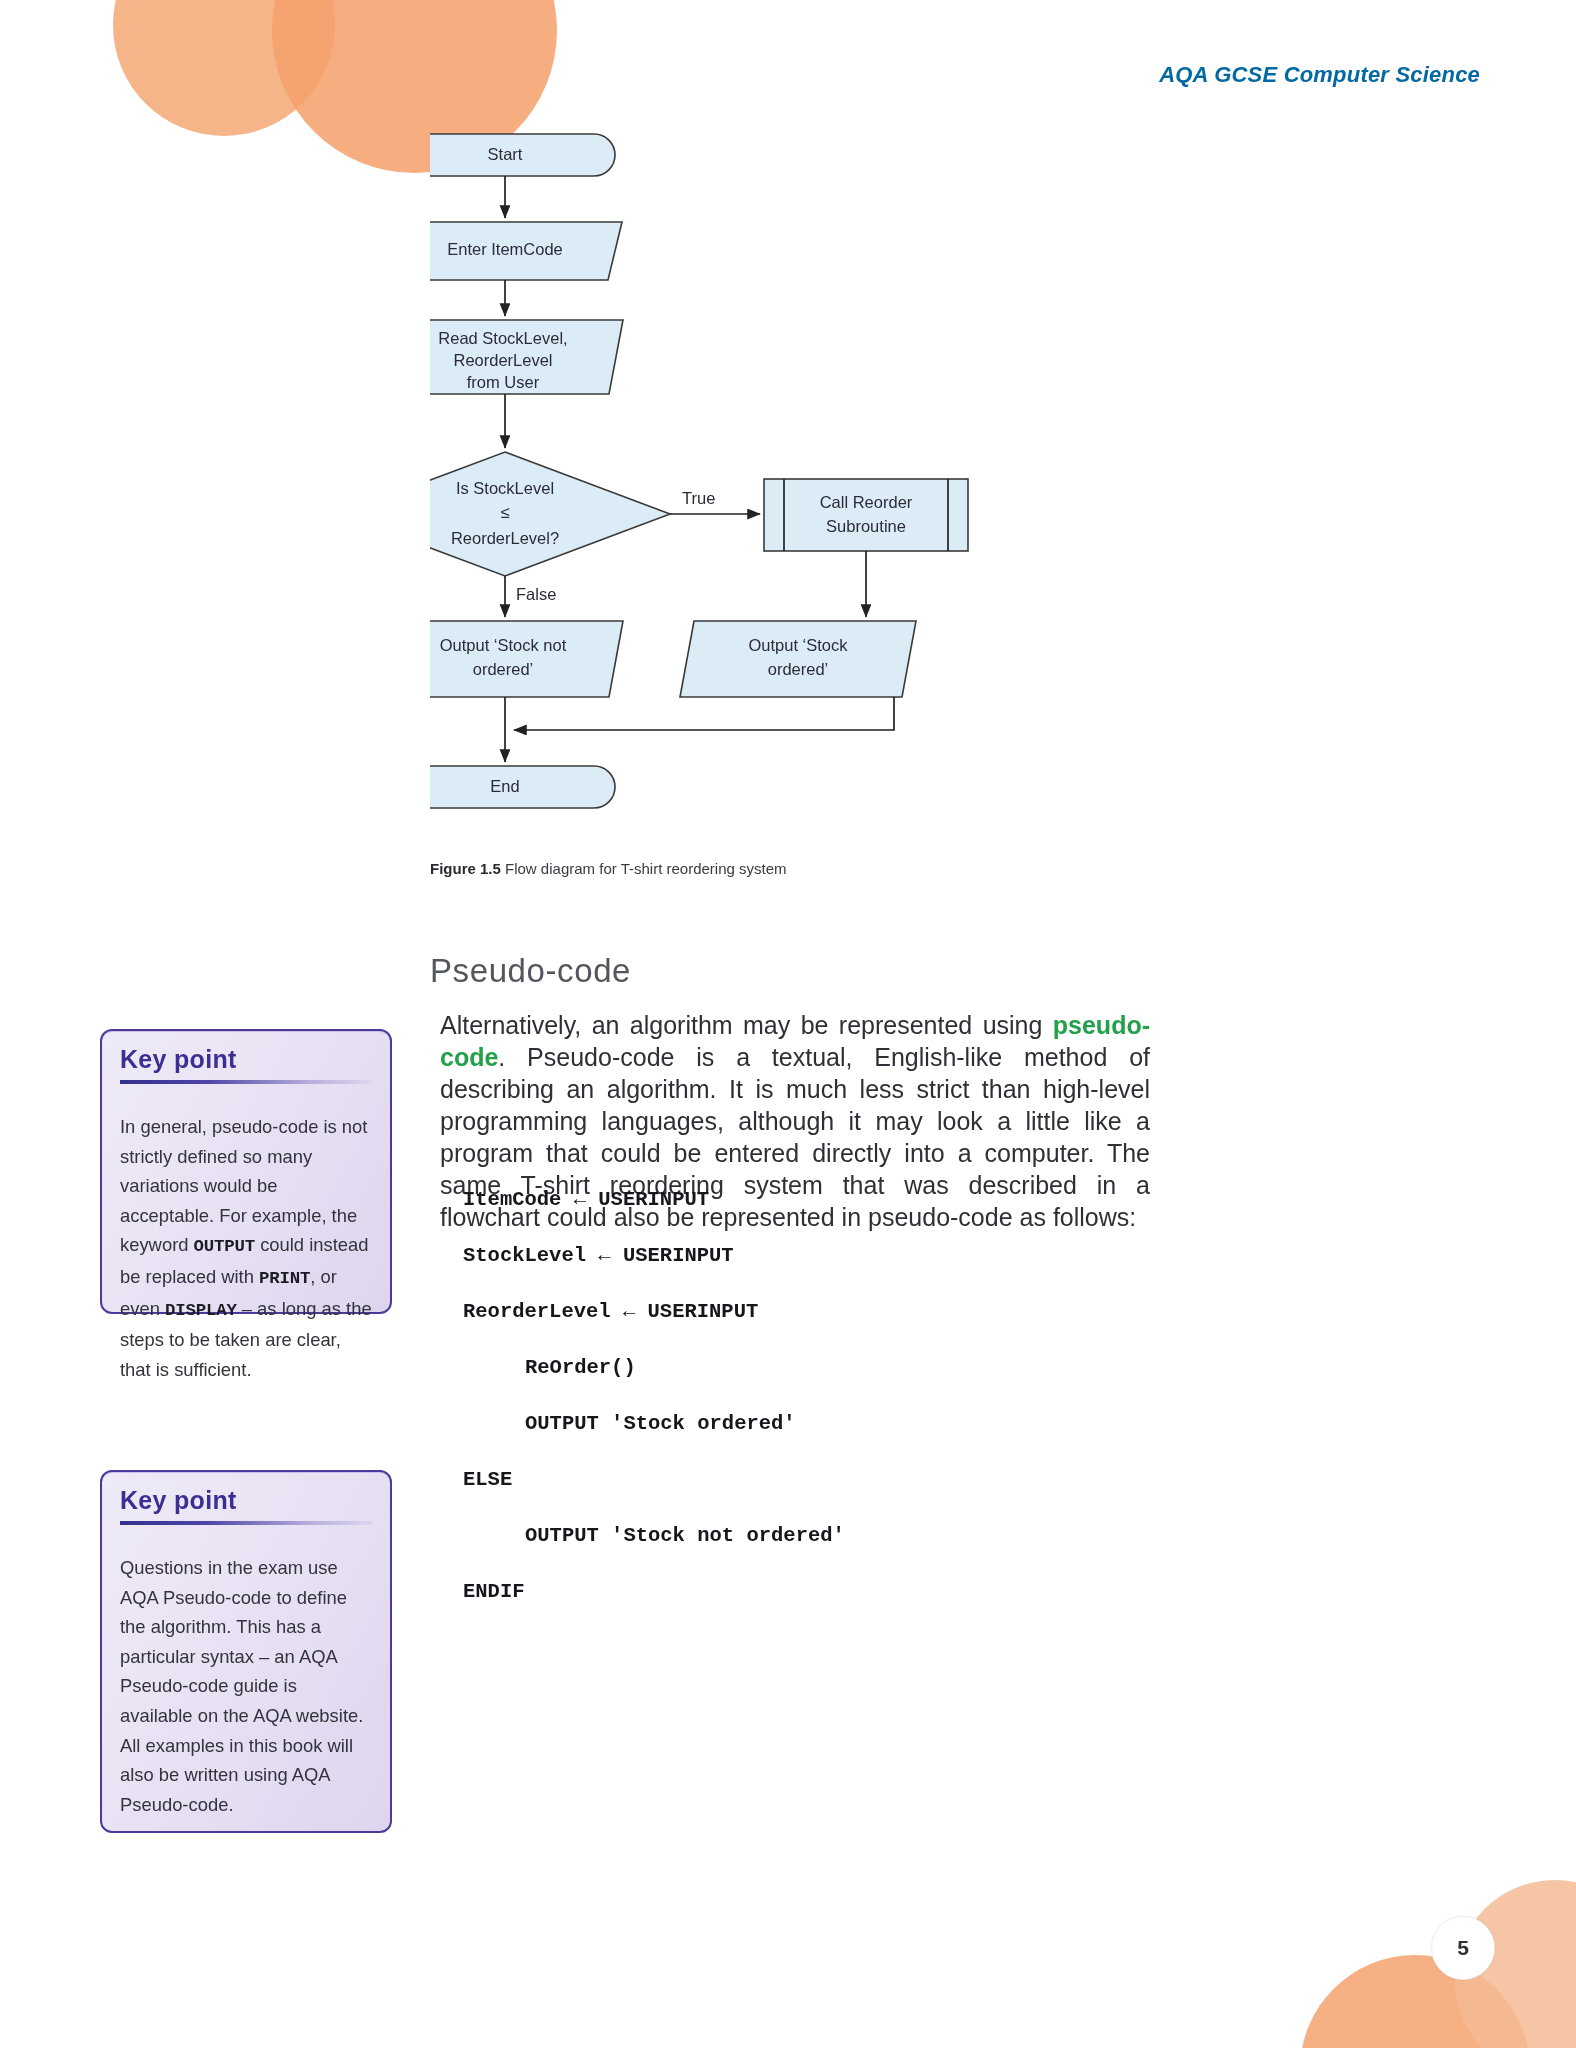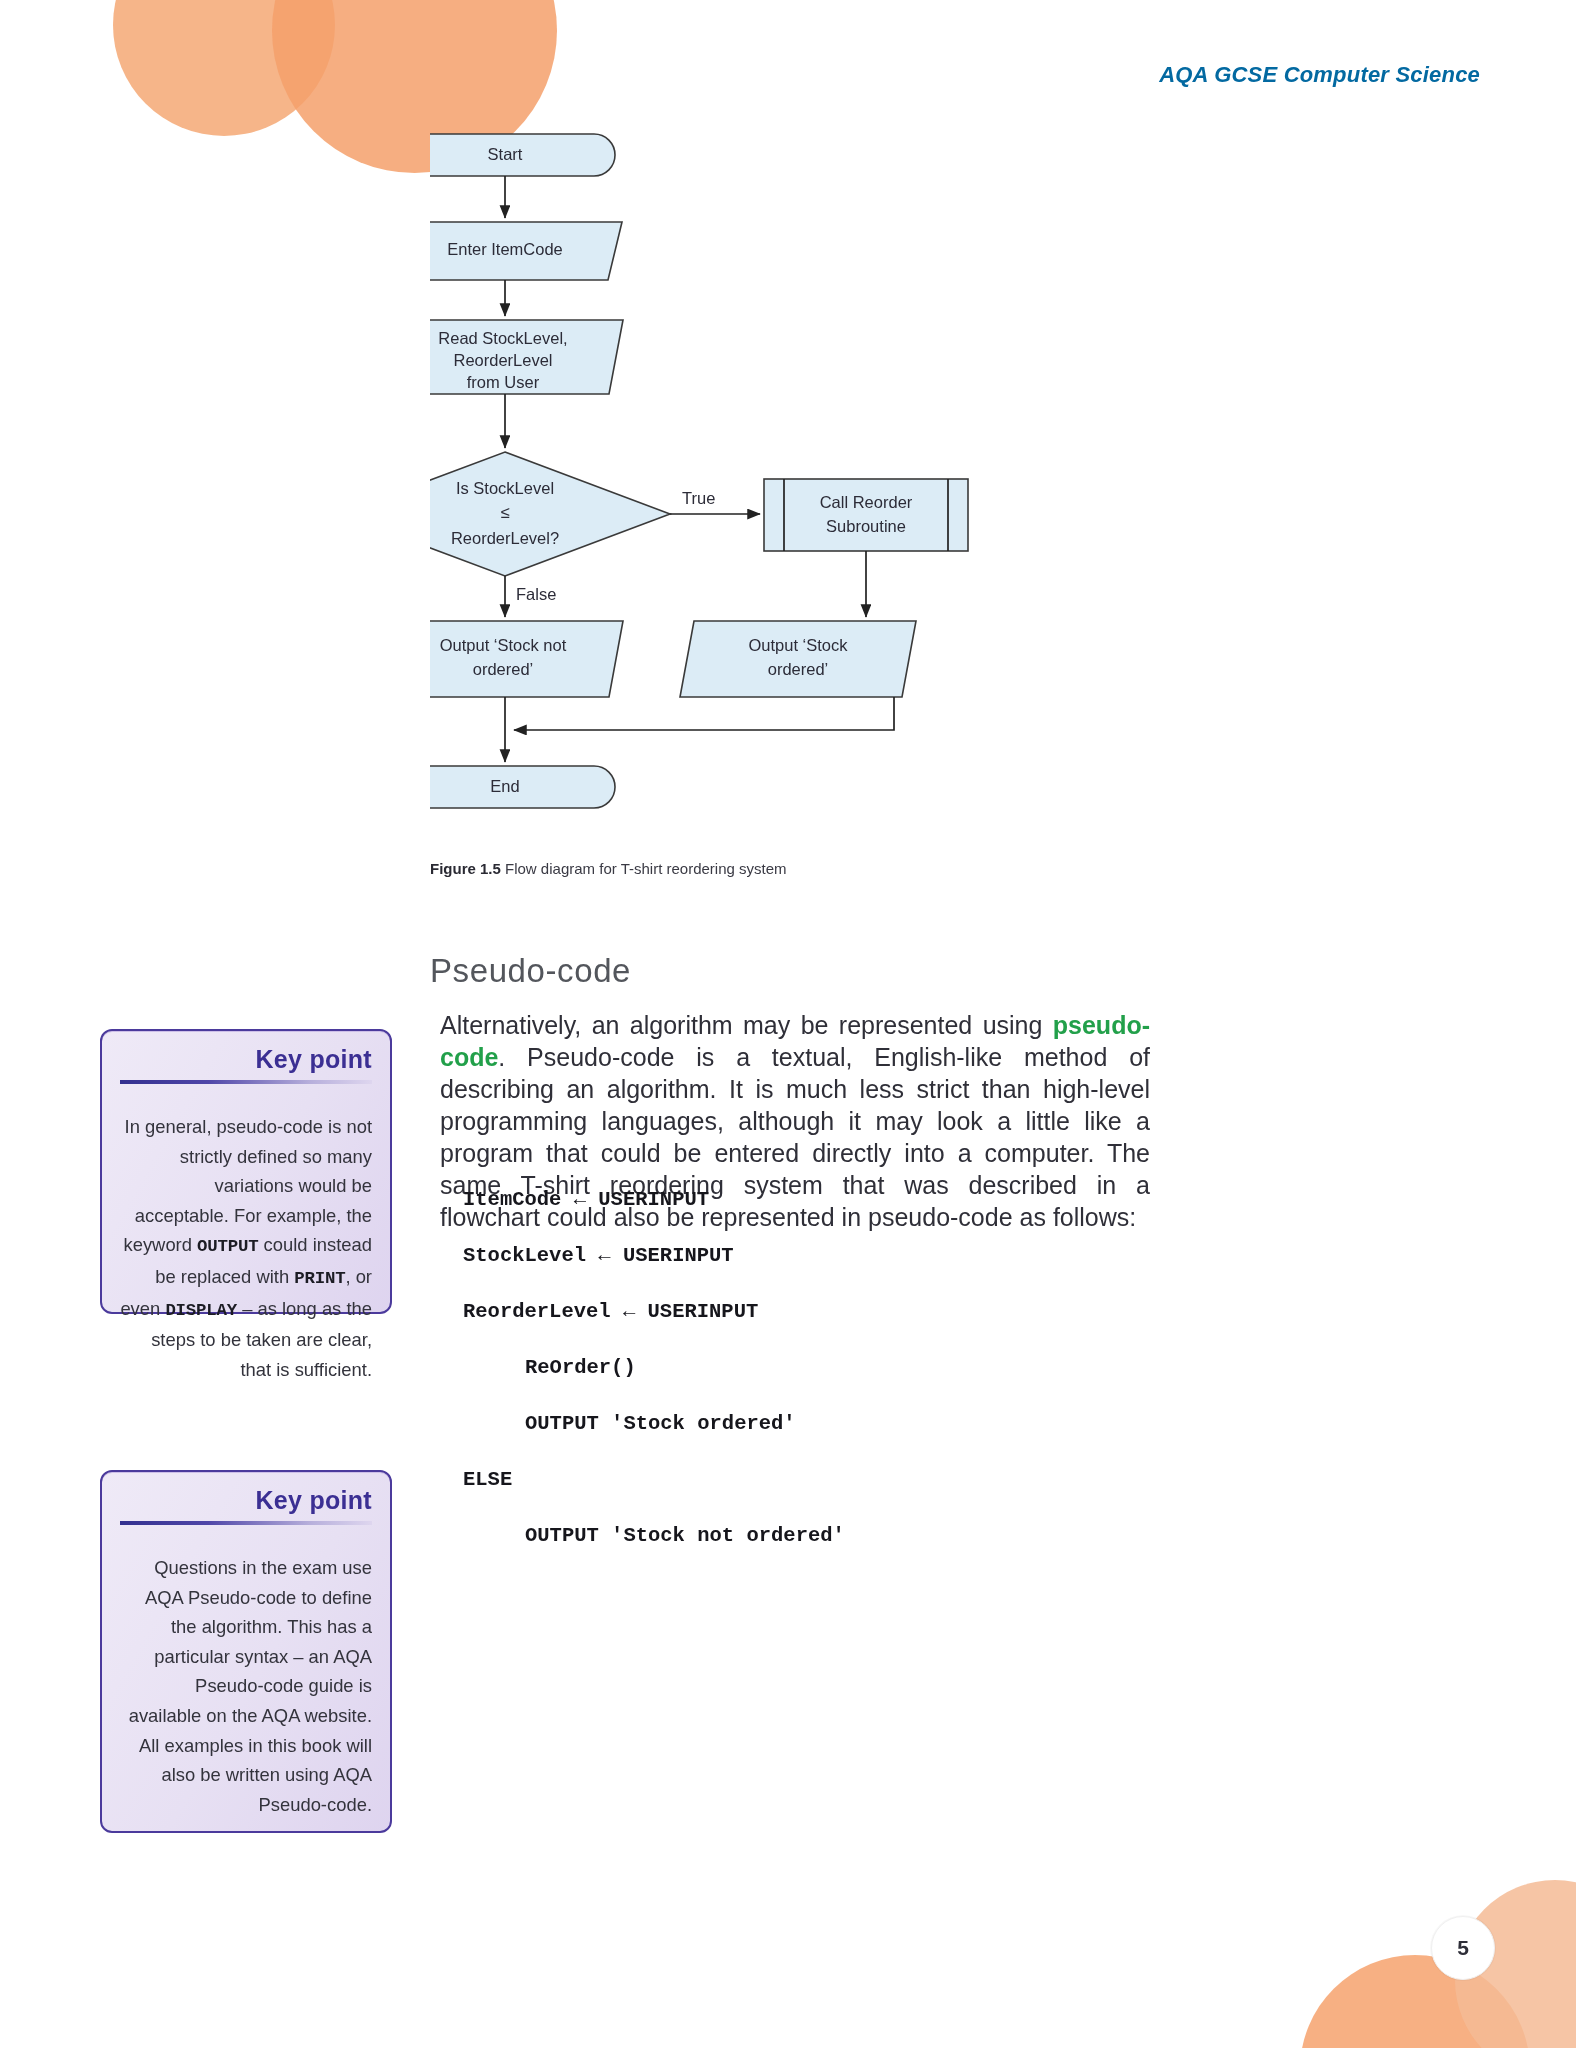--- a/index.html
+++ b/index.html
@@ -63,21 +63,21 @@
   #code-block .code-line{height:56px;white-space:pre;line-height:56px;}
   .ind1{padding-left:0;}
   .ind2{padding-left:62px;}
 
   
   .keybox{
     position:absolute;left:100px;width:292px;
     border:2.5px solid #4b3a9c;border-radius:12px;
     background:linear-gradient(120deg,#efeaf7 0%,#e7e0f3 55%,#ded4ef 100%);
     box-shadow:0 1px 0 #cdbfe8 inset;
-    box-sizing:border-box;padding:14px 18px 10px 18px;text-align:right;
+    box-sizing:border-box;padding:14px 18px 10px 18px;
   }
   #keybox-1{top:1029px;height:285px;}
   #keybox-2{top:1470px;height:363px;}
   .keybox-title{
     font-size:25px;color:#3b2f93;font-weight:bold;letter-spacing:.3px;
     margin:0 0 6px 0;
   }
   .keybox-rule{
     height:4px;width:100%;
     background:linear-gradient(90deg,#33308f 0%,#4f46a8 35%,#b6aedb 75%,#ded6ef 100%);
@@ -190,20 +190,21 @@
 <p id="body-para"><span>Alternatively, an algorithm may be represented using </span><span class="term">pseudo-code</span><span>. Pseudo-code is a textual, English-like method of describing an algorithm. It is much less strict than high-level programming languages, although it may look a little like a program that could be entered directly into a computer. The same T-shirt reordering system that was described in a flowchart could also be represented in pseudo-code as follows:</span></p>
 
 <div id="code-block">
   <div class="code-line ind1">ItemCode ← USERINPUT</div>
   <div class="code-line ind1">StockLevel ← USERINPUT</div>
   <div class="code-line ind1">ReorderLevel ← USERINPUT</div>
   <div class="code-line ind2">ReOrder()</div>
   <div class="code-line ind2">OUTPUT 'Stock ordered'</div>
   <div class="code-line ind1">ELSE</div>
   <div class="code-line ind2">OUTPUT 'Stock not ordered'</div>
+  <div class="code-line ind1">ENDIF</div>
 </div>
 
 <aside class="keybox" id="keybox-1">
   <div class="keybox-title">Key point</div>
   <div class="keybox-rule"></div>
   <div class="keybox-body"><span>In general, pseudo-code is not strictly defined so many variations would be acceptable. For example, the keyword </span><span class="kw">OUTPUT</span><span> could instead be replaced with </span><span class="kw">PRINT</span><span>, or even </span><span class="kw">DISPLAY</span><span> – as long as the steps to be taken are clear, that is sufficient.</span></div>
 </aside>
 
 <aside class="keybox" id="keybox-2">
   <div class="keybox-title">Key point</div>

